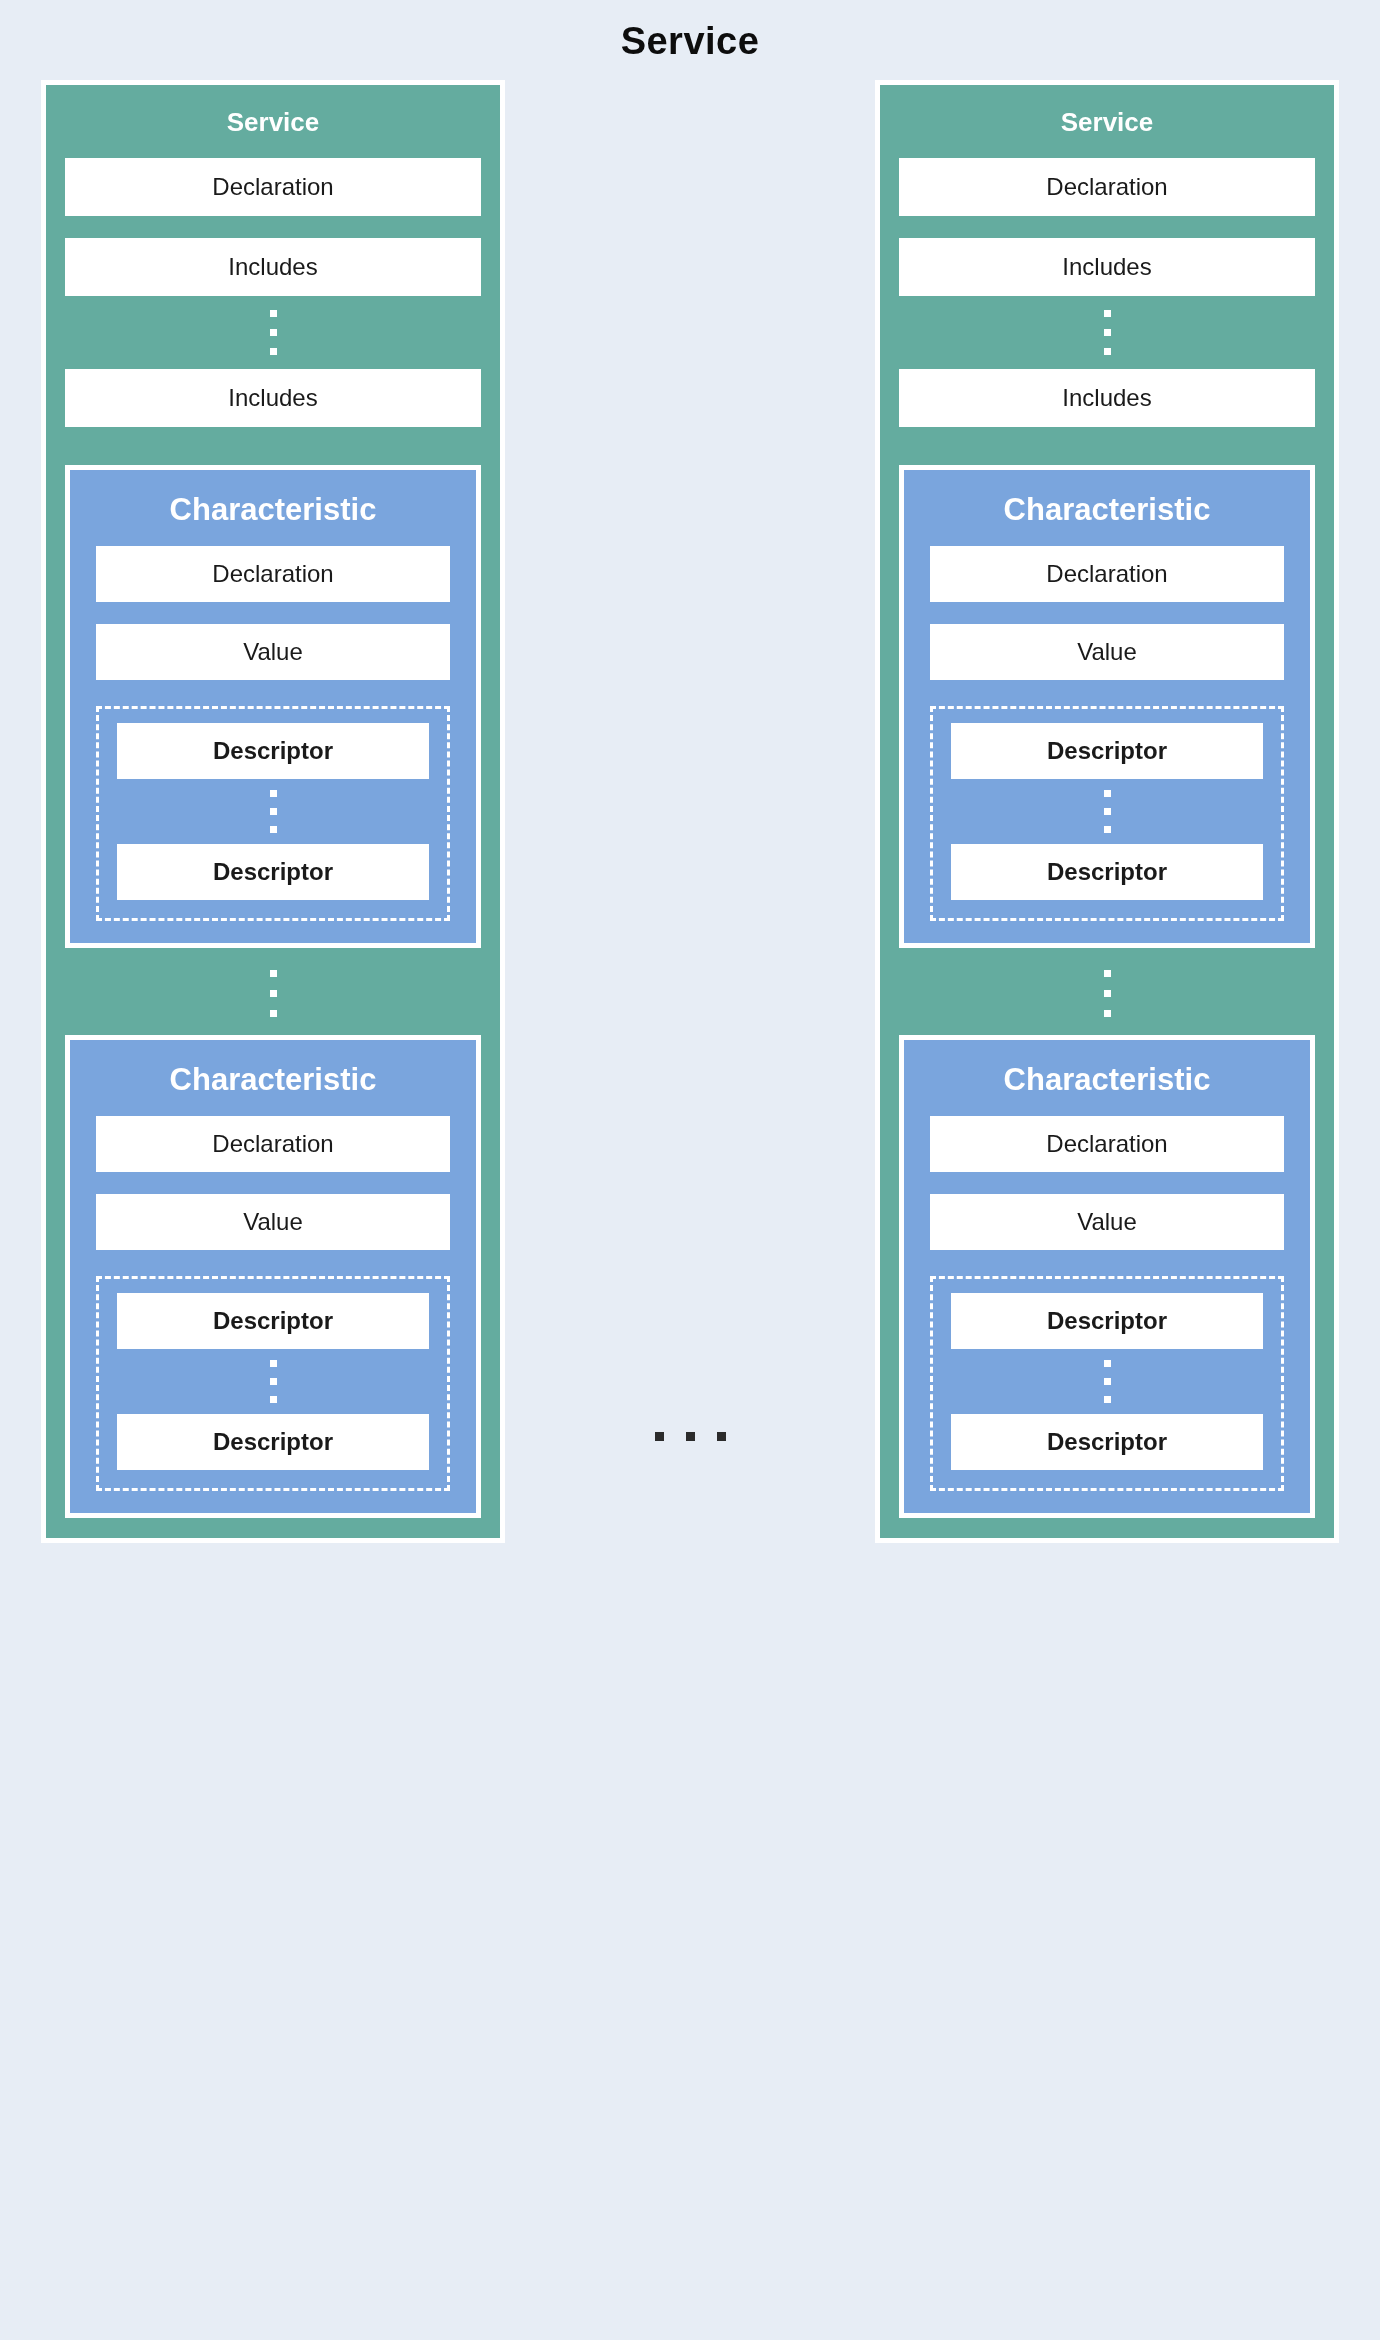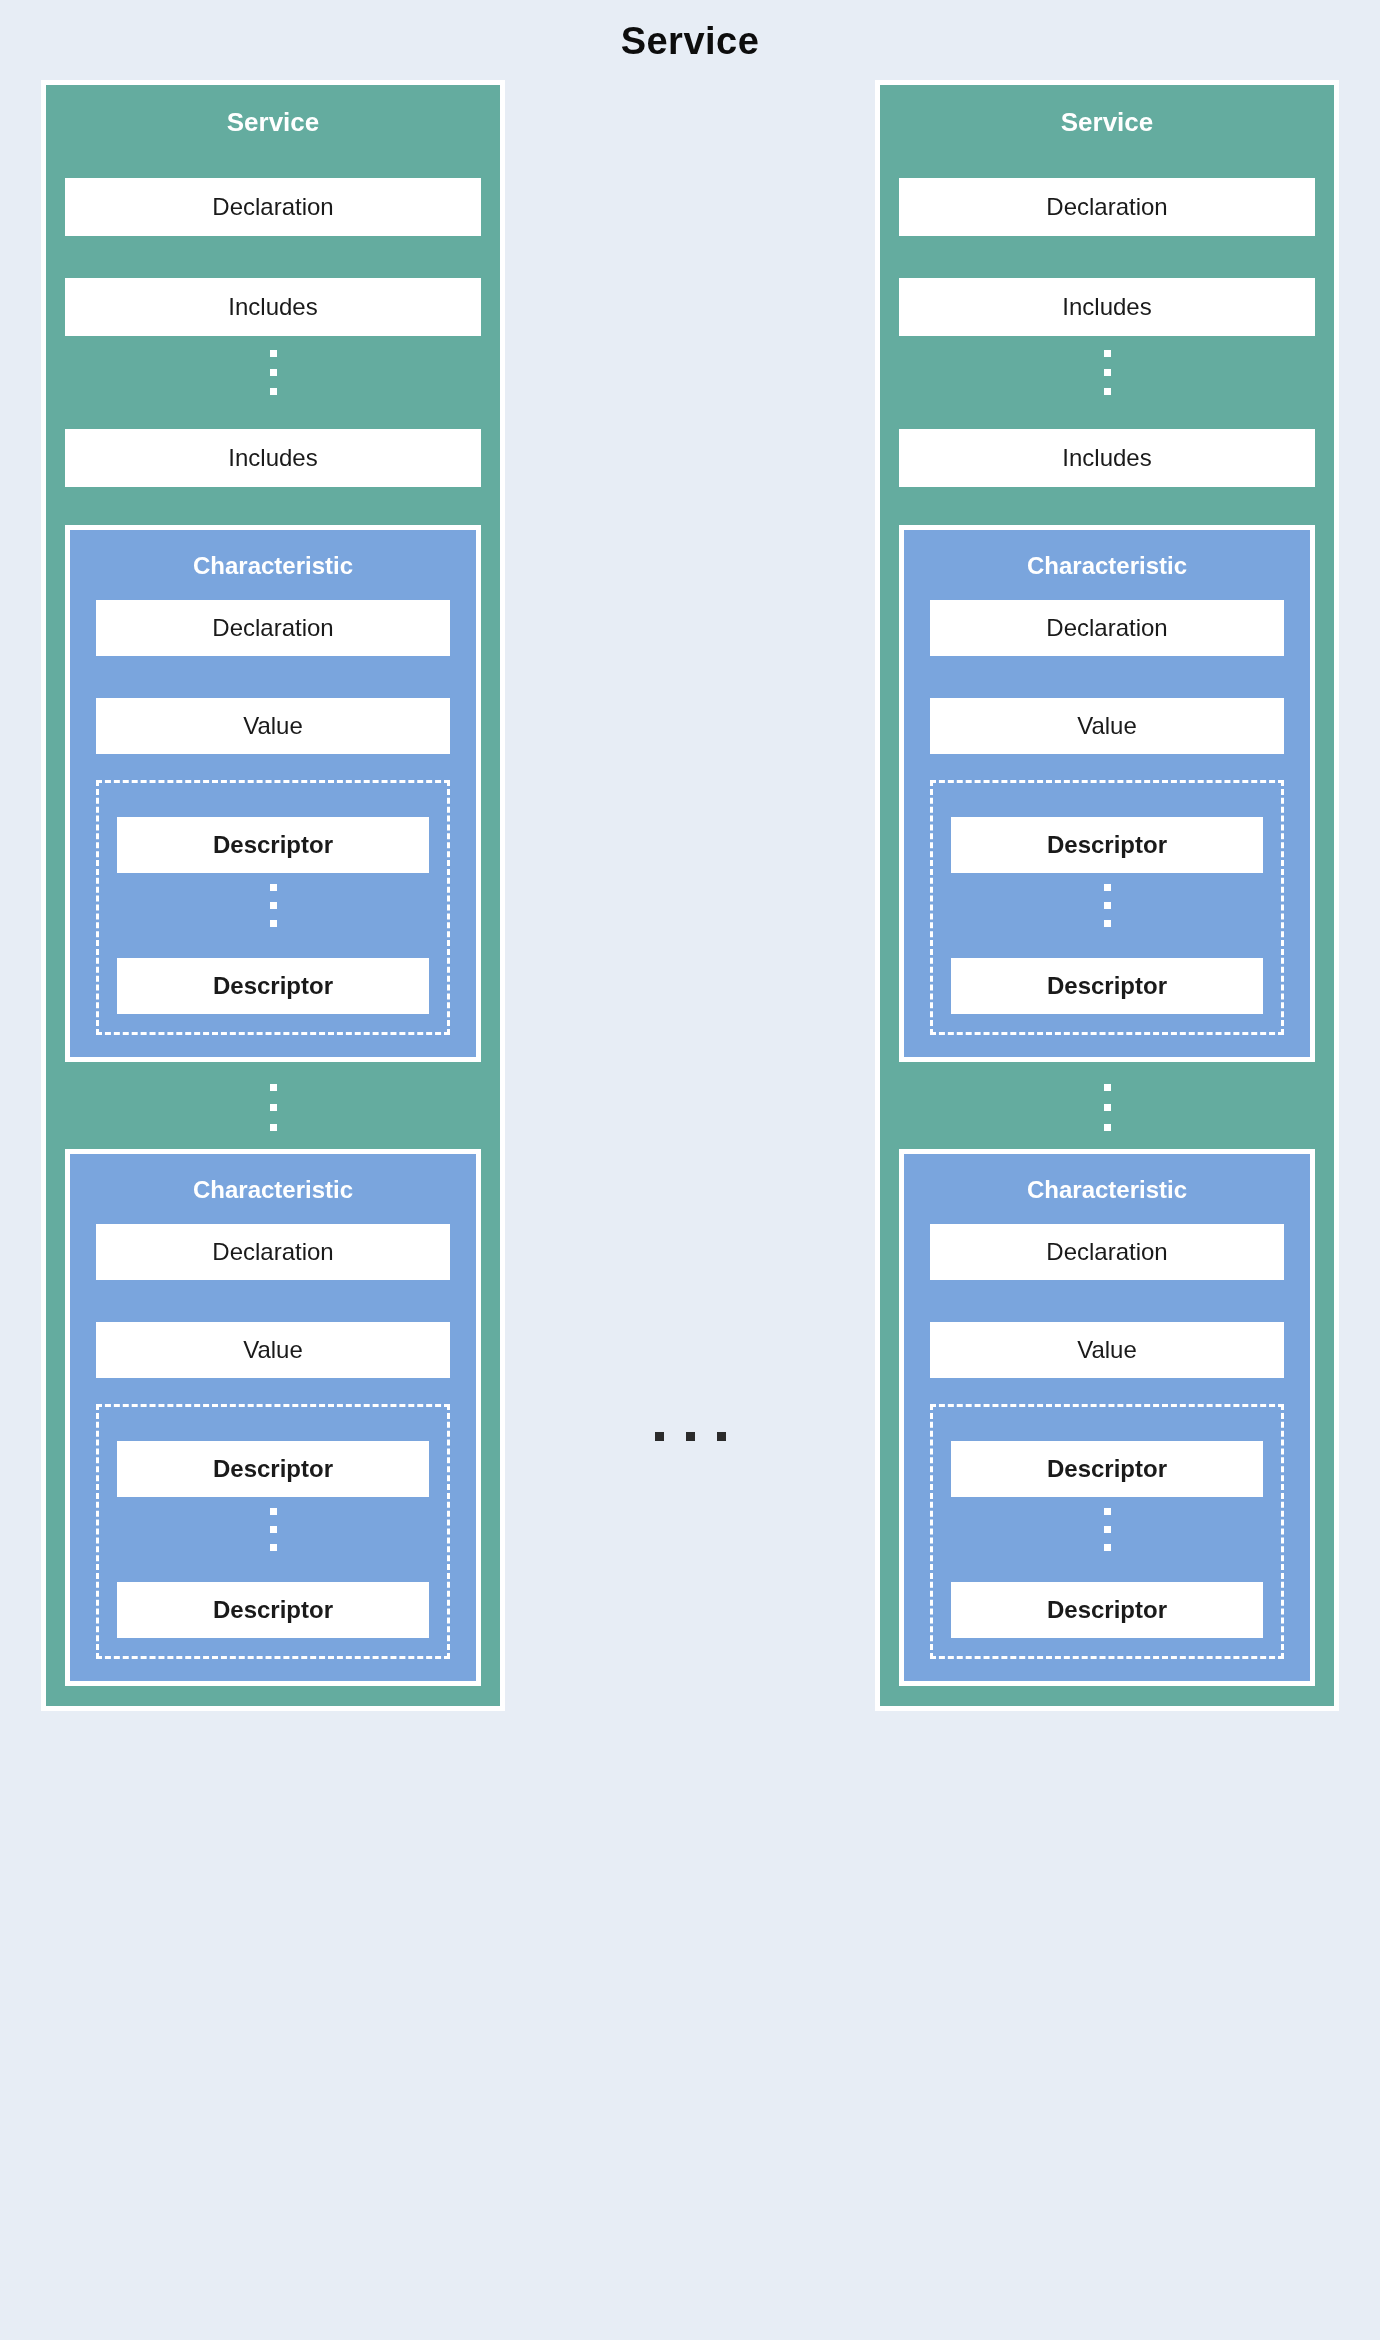--- a/index.html
+++ b/index.html
@@ -61,21 +61,20 @@
 
   
   .leaf {
     background: #ffffff;
     color: #1a1a1a;
     font-size: 24px;
     text-align: center;
     height: 58px;
     line-height: 58px;
     box-sizing: border-box;
-    margin-top: 20px;
   }
   .leaf.sp-gap { margin-bottom: 22px; }
 
   
   .vdots {
     display: flex;
     flex-direction: column;
     align-items: center;
     justify-content: center;
     gap: 12px;
@@ -93,21 +92,21 @@
   .characteristic {
     background: #7aa5dd;
     border: 5px solid #ffffff;
     box-sizing: border-box;
     padding: 12px 26px 22px 26px;
     margin-top: 18px;
   }
   .characteristic-title {
     text-align: center;
     color: #ffffff;
-    font-size: 24px;
+    font-size: 31px;
     font-weight: bold;
     margin: 10px 0 18px 0;
   }
   .characteristic .leaf {
     height: 56px;
     line-height: 56px;
   }
   .char-gap { height: 22px; }
 
   

